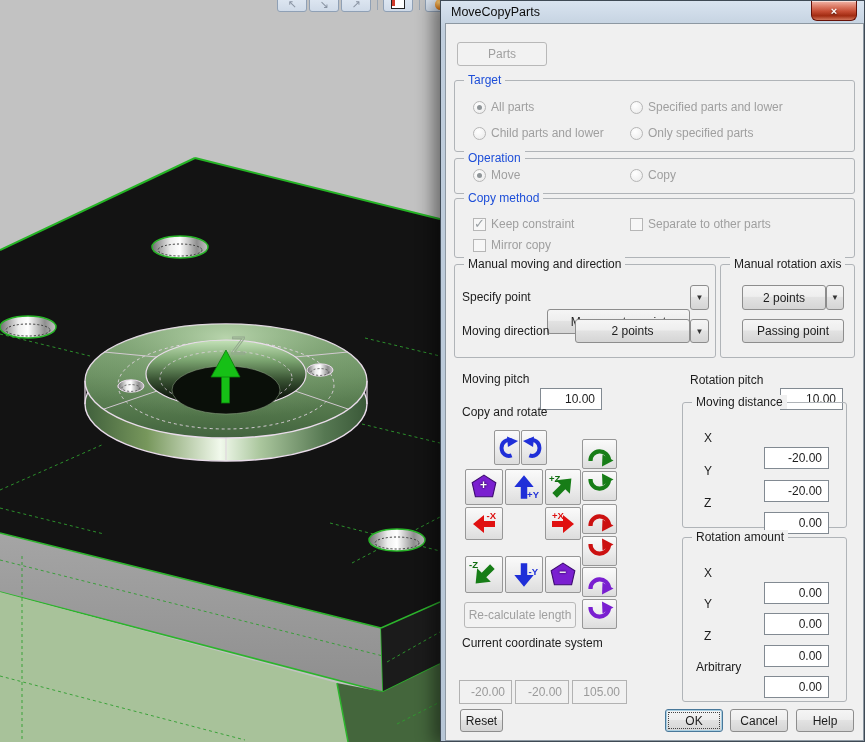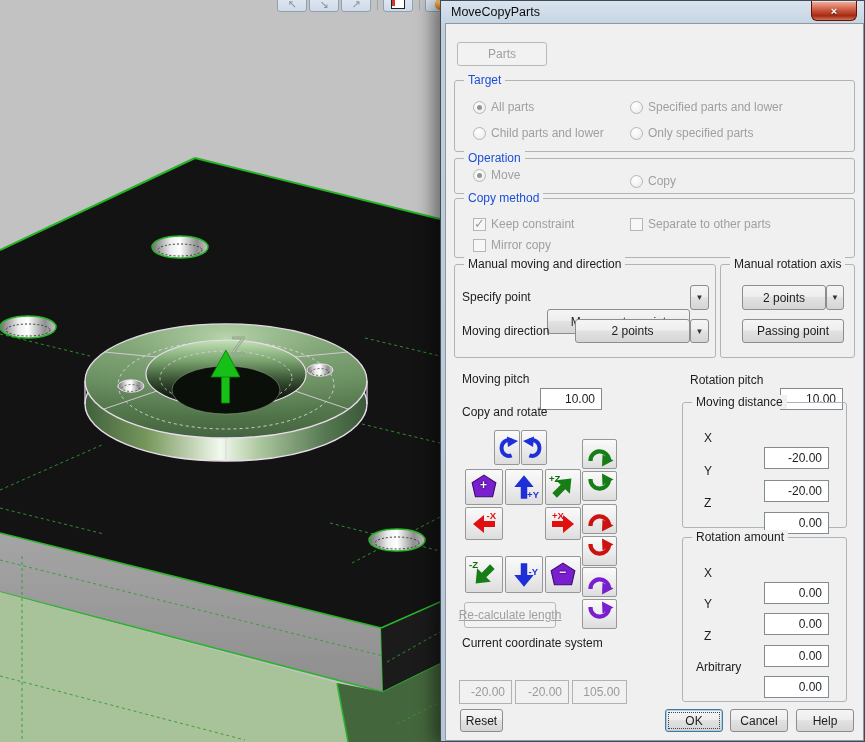--- a/index.html
+++ b/index.html
@@ -252,21 +252,21 @@
           <span class="dis nowrap">Only specified parts</span>
         </div>
       </div>
 
       <div class="group" style="left:8px;top:134px;width:399px;height:34px;">
         <span class="glabel dim">Operation</span>
         <div class="optrow" style="left:18px;top:9px;">
           <span class="radio on"></span>
           <span class="dis nowrap">Move</span>
         </div>
-        <div class="optrow" style="left:175px;top:15px;">
+        <div class="optrow" style="left:175px;top:9px;">
           <span class="radio"></span>
           <span class="dis nowrap">Copy</span>
         </div>
       </div>
 
       <div class="group" style="left:8px;top:174px;width:399px;height:58px;">
         <span class="glabel dim">Copy method</span>
         <div class="optrow" style="left:18px;top:18px;">
           <span class="check on"></span>
           <span class="dis nowrap">Keep constraint</span>
@@ -407,21 +407,21 @@
           <polygon points="16.5,13.5 27.5,19.5 16,25.5" fill="#7a1fd0"></polygon>
         </svg>
       </div>
       <div class="gbtn" style="left:136px;top:575px;width:35px;height:30px;">
         <svg width="28" height="26" viewBox="0 0 28 26">
           <path d="M4.5,6 A9.2,9 0 0 0 23,7" fill="none" stroke="#7a1fd0" stroke-width="4.2"></path>
           <polygon points="16.5,12.5 27.5,6.5 16,0.5" fill="#7a1fd0"></polygon>
         </svg>
       </div>
 
-      <div class="btn disabled" style="left:18px;top:578px;width:92px;height:26px;text-decoration:underline;">Re-calculate length</div>
+      <div class="btn disabled" style="left:18px;top:578px;width:112px;height:26px;">Re-calculate length</div>
 
       <span class="abs nowrap" style="left:16px;top:612px;">Current coordinate system</span>
       <div class="field dis" style="left:13px;top:636px;width:53px;height:24px;">-20.00</div>
       <div class="field dis" style="left:69px;top:636px;width:54px;height:24px;">-20.00</div>
       <div class="field dis" style="left:126px;top:636px;width:55px;height:24px;">105.00</div>
 
       <div class="group" style="left:236px;top:378px;width:163px;height:124px;">
         <span class="glabel">Moving distance</span>
       </div>
       <span class="abs" style="left:258px;top:407px;">X</span>

